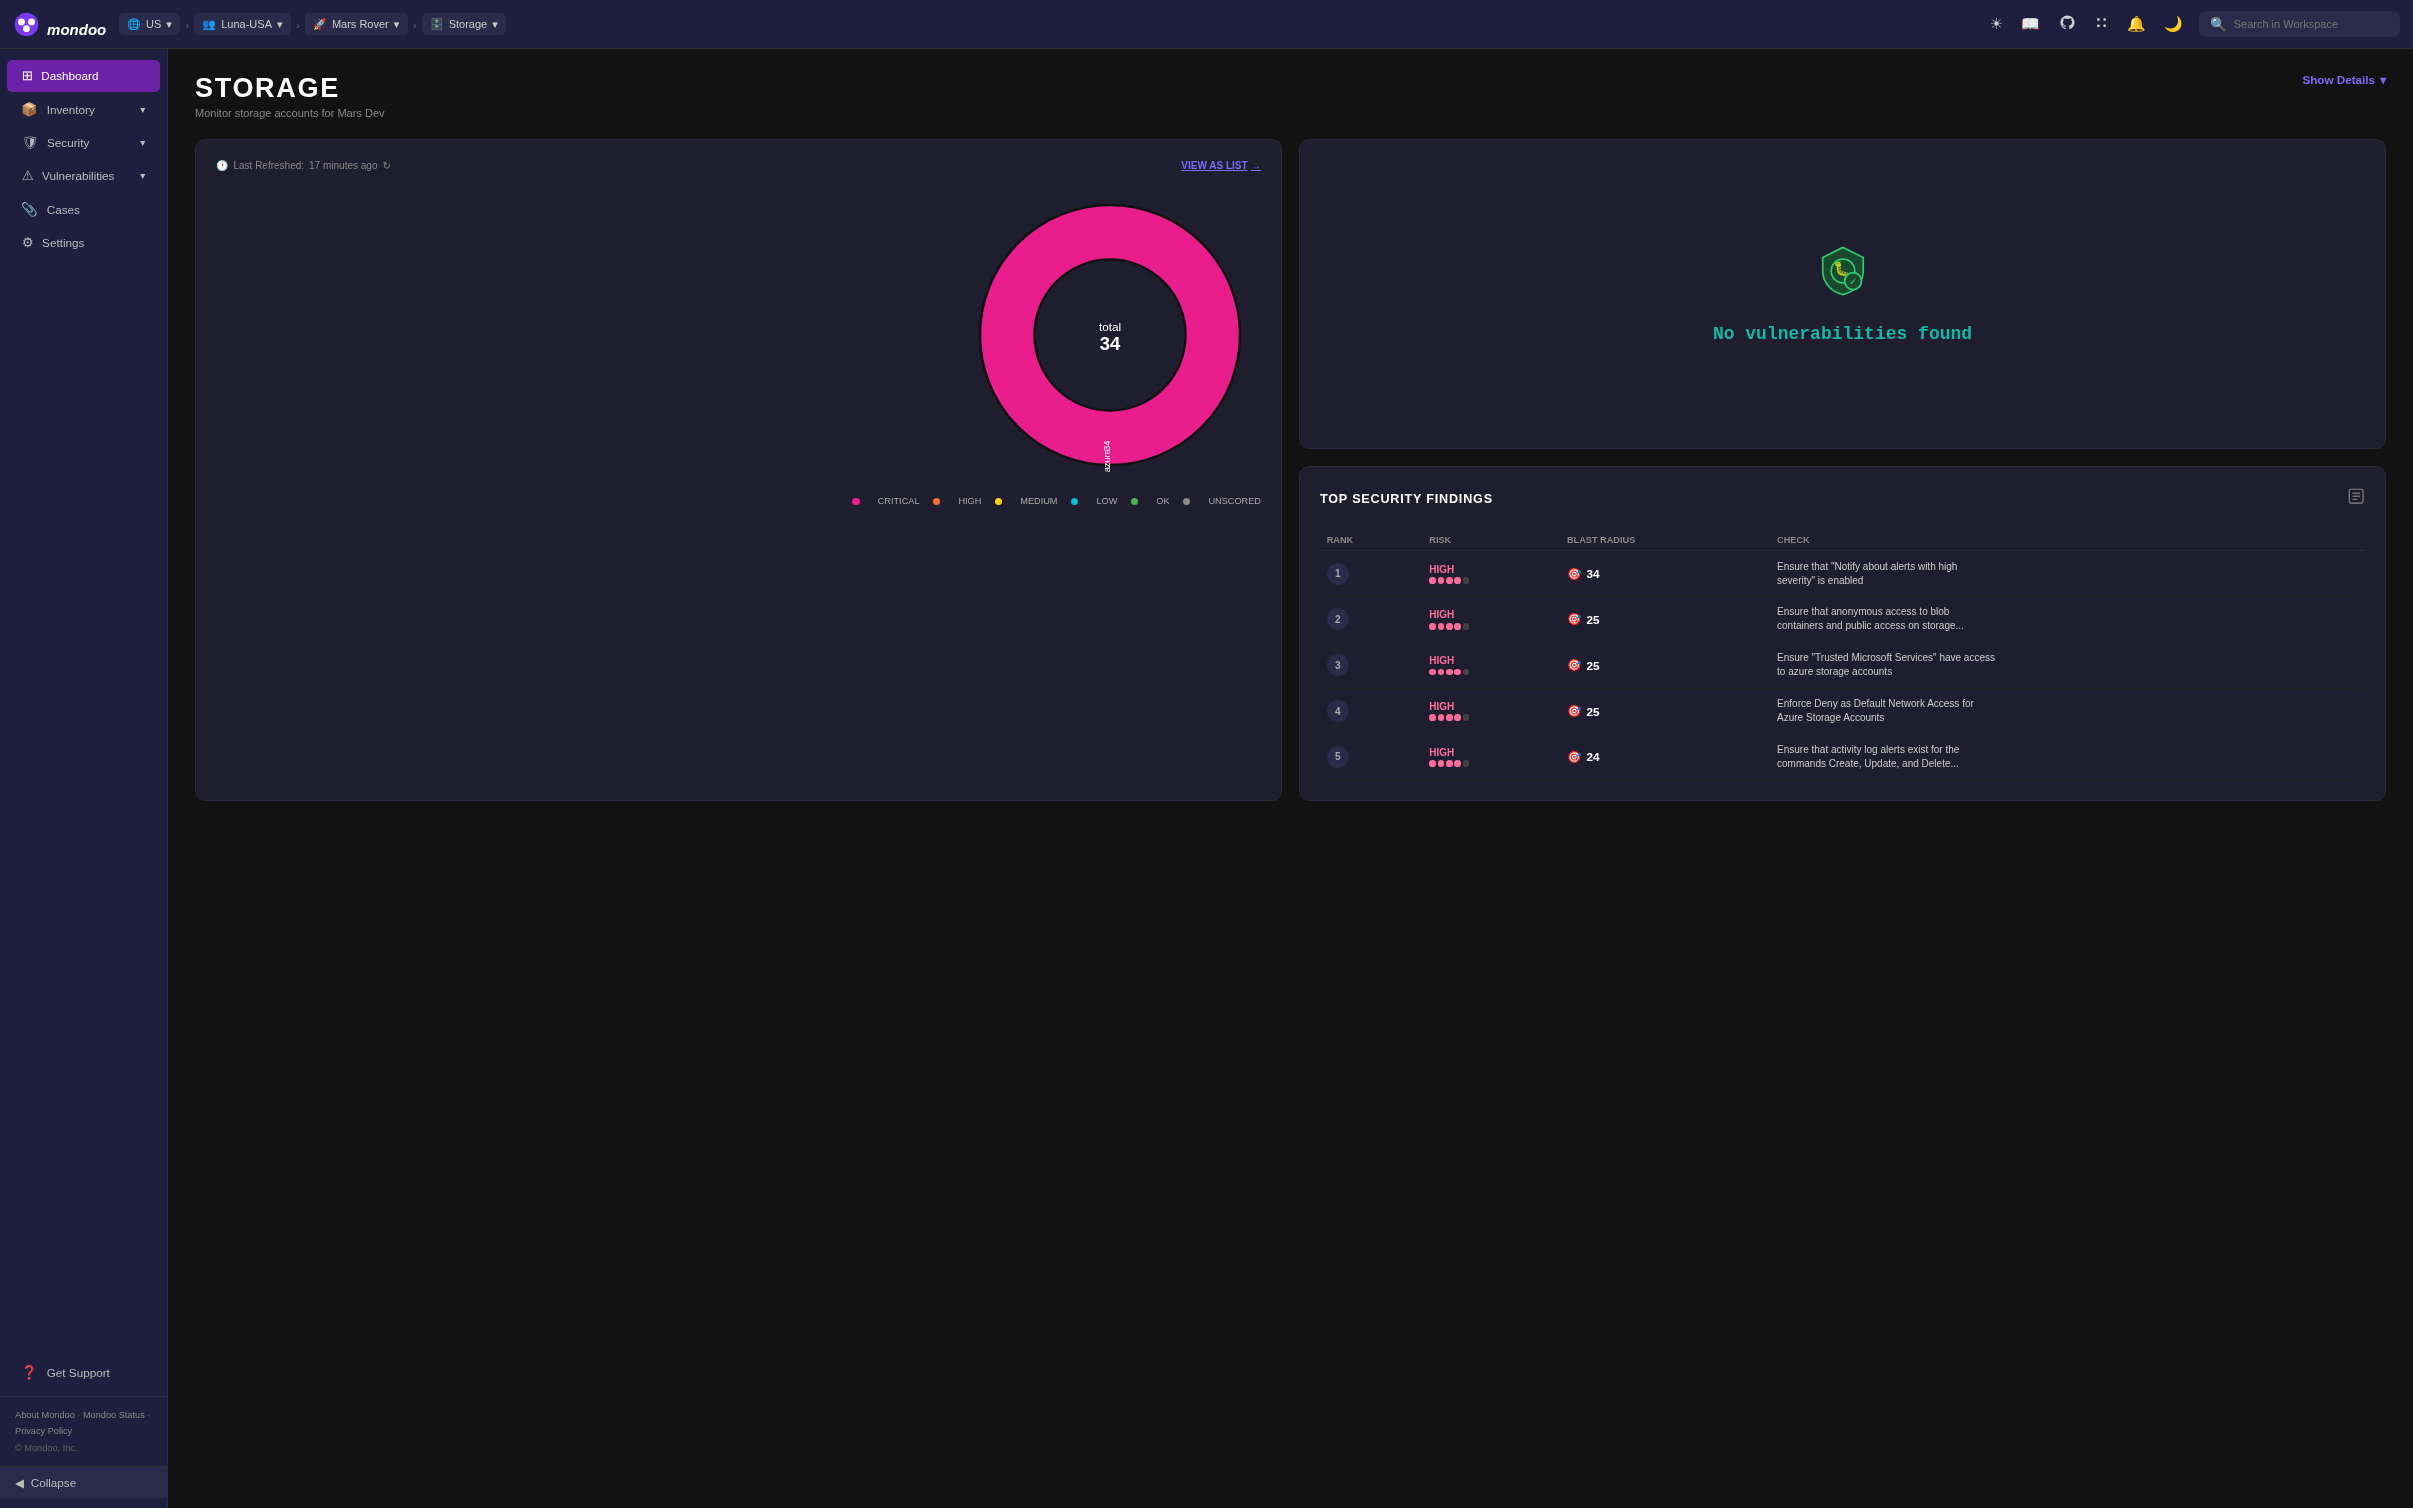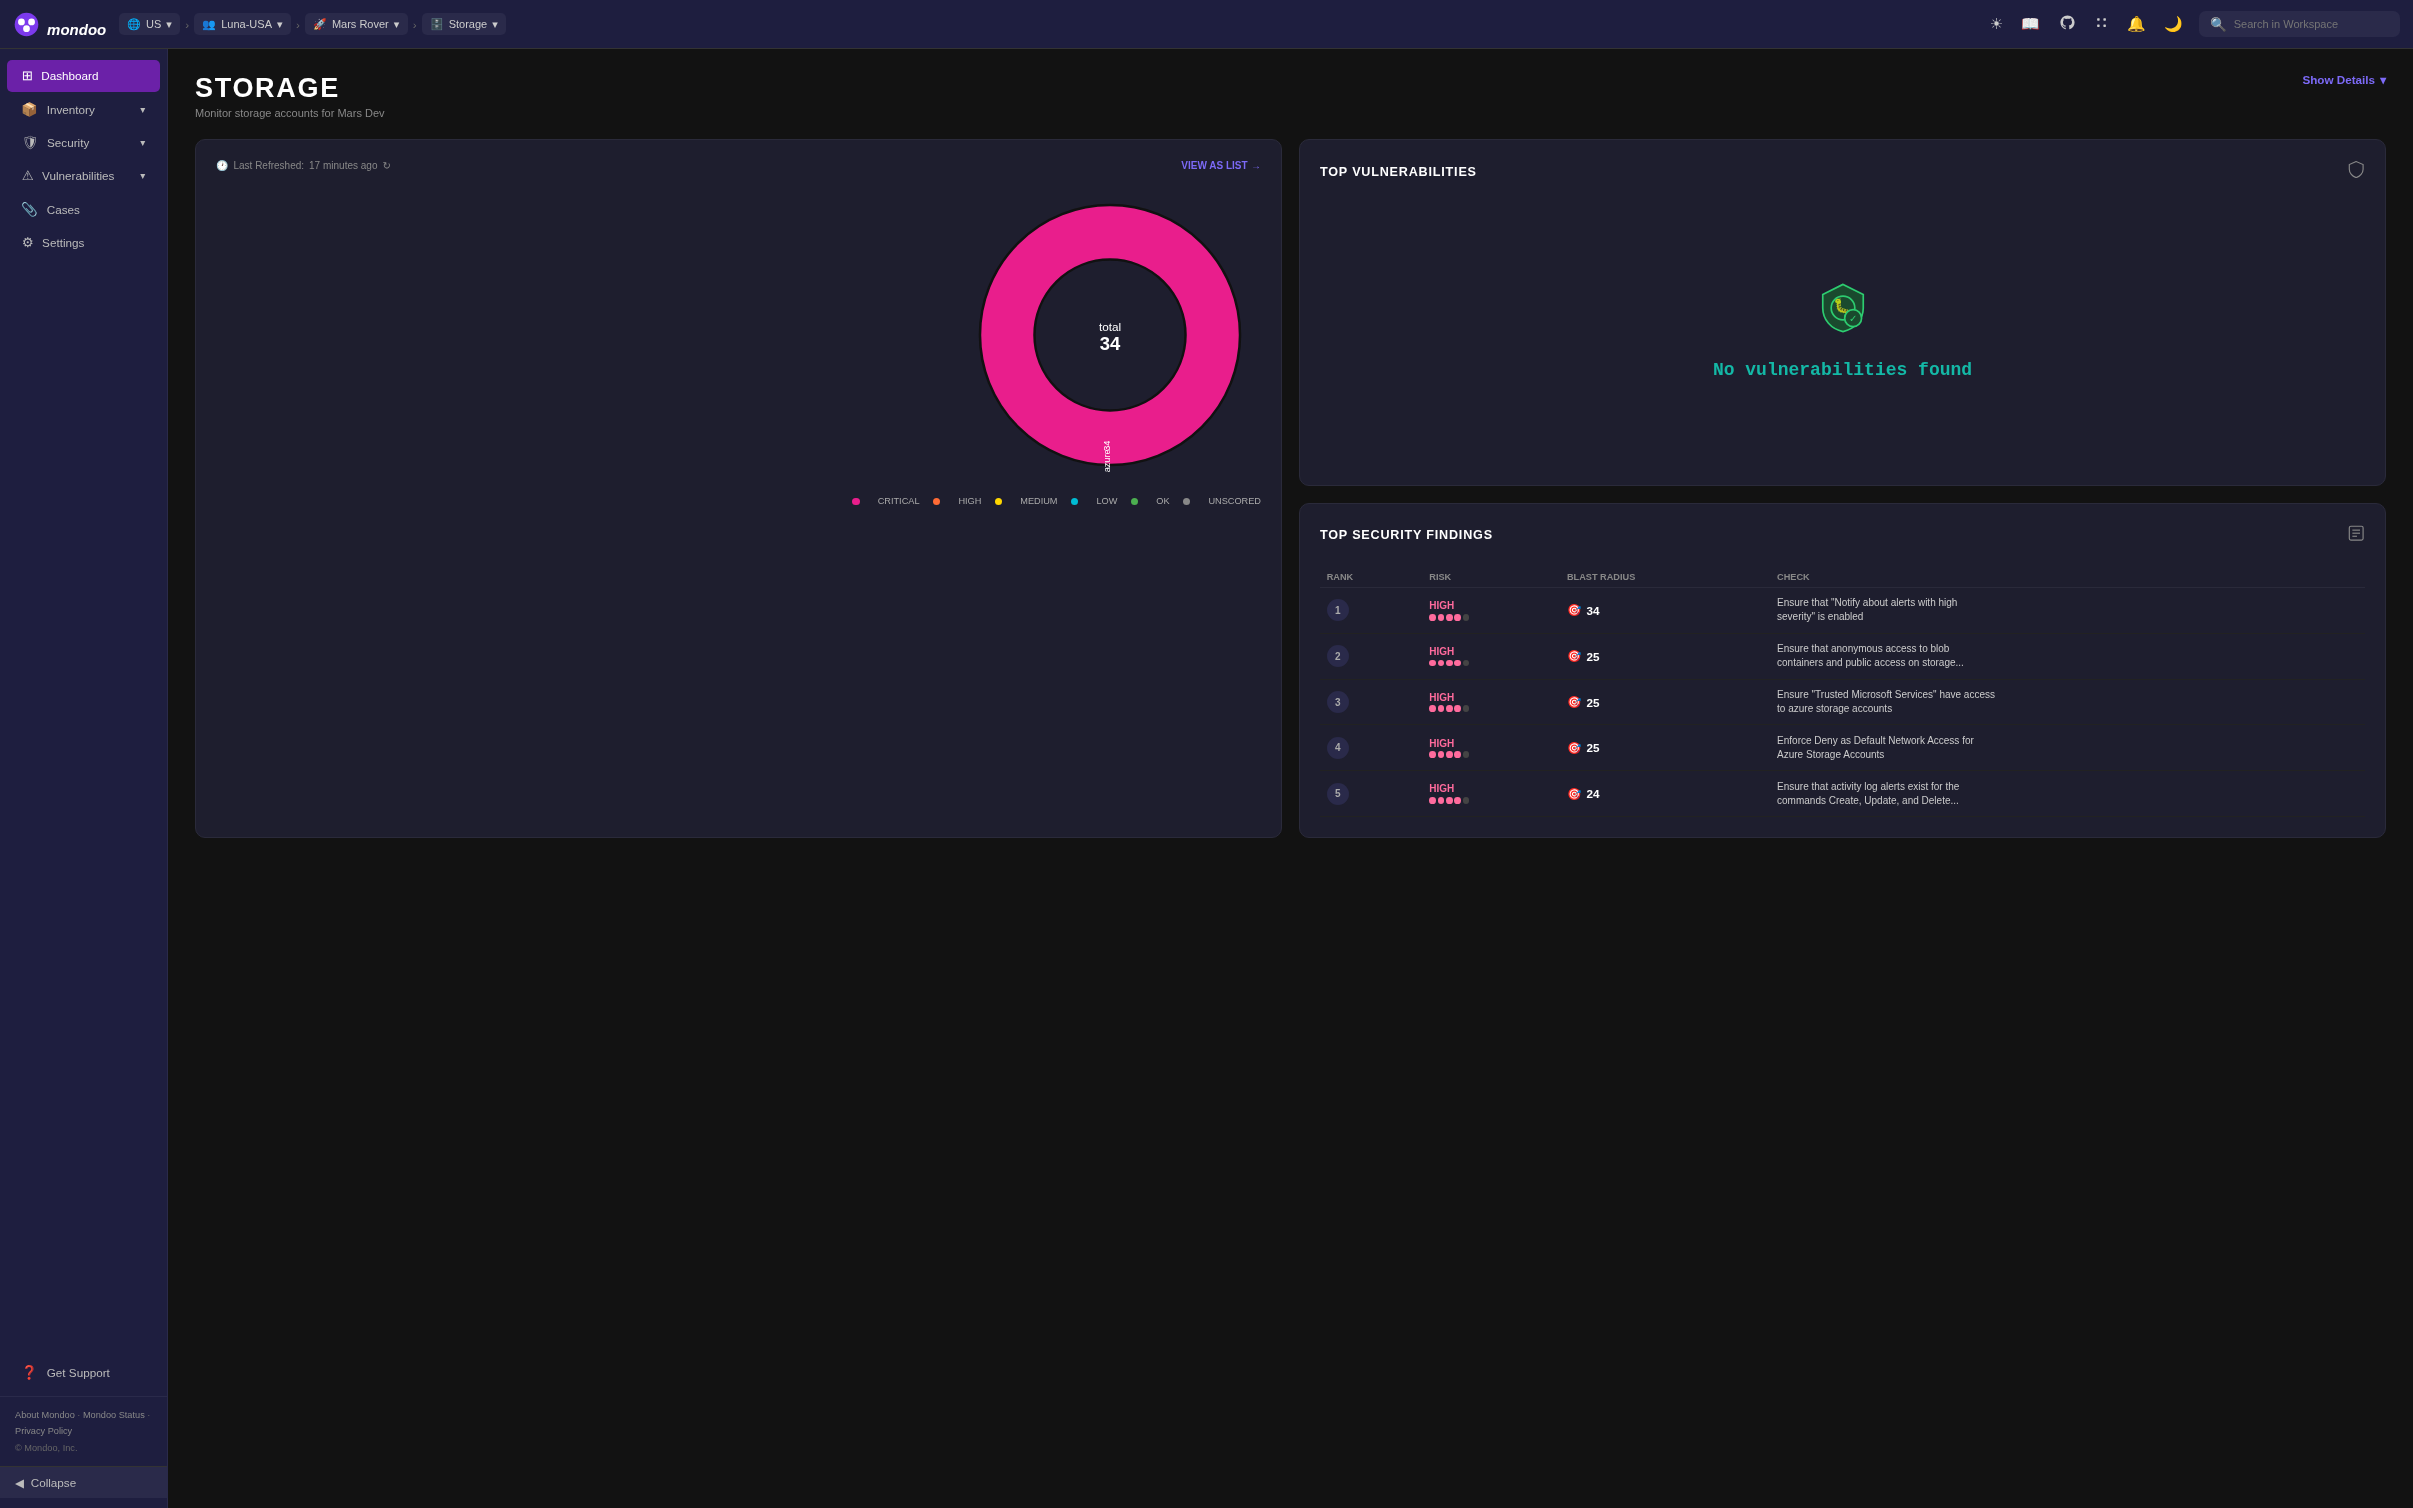--- a/index.html
+++ b/index.html
@@ -89,21 +89,21 @@
       border: 0.8px solid #2a2a3a;
     }
     .card-header { display: flex; justify-content: space-between; align-items: center; margin-bottom: 13.4px; }
     .card-title { font-size: 12.6px; font-weight: 700; letter-spacing: 0.8px; color: #fff; }
     .card-icon { font-size: 17px; color: #888; }
 
     
     .inv-overview { grid-row: span 1; }
     .inv-meta { display: flex; justify-content: space-between; align-items: center; margin-bottom: 13.4px; }
     .last-refreshed { font-size: 10px; color: #888; display: flex; align-items: center; gap: 5px; }
-    .view-as-list { font-size: 10px; color: #7c6af7; display: flex; align-items: flex-start; gap: 3.4px; cursor: pointer; font-weight: 600; }
+    .view-as-list { font-size: 10px; color: #7c6af7; display: flex; align-items: flex-start; gap: 3.4px; cursor: pointer; font-weight: 600; text-decoration: underline; }
 
     
     .donut-container { display: flex; flex-direction: column; align-items: flex-end; }
     .donut-svg { width: 302px; height: 302px; }
     .donut-legend { display: flex; gap: 13.4px; margin-top: 10px; flex-wrap: wrap; justify-content: center; }
     .legend-item { display: flex; align-items: center; gap: 18px; font-size: 9.2px; color: #aaa; }
     .legend-dot { width: 7.5px; height: 7.5px; border-radius: 50%; }
 
     
     .top-vuln { display: flex; flex-direction: column; justify-content: center; align-items: center; min-height: 268px; }
@@ -316,28 +316,20 @@
               <div class="legend-dot" style="background:#888;"></div>
               <span>UNSCORED</span>
             </div>
           </div>
         </div>
       </div>
 
       <div style="display: flex; flex-direction: column; gap: 17px;">
 
         <div class="card">
-          <div class="card-header">
-            <span class="card-title">TOP VULNERABILITIES</span>
-            <span class="card-icon">
-              <svg width="18.4" height="18.4" viewBox="0 0 24 24" fill="none" stroke="#888" stroke-width="1.5">
-                <path d="M12 2l-9 4v6c0 5 3.9 9.7 9 11 5.1-1.3 9-6 9-11V6L12 2z"></path>
-              </svg>
-            </span>
-          </div>
           <div class="top-vuln">
             <div class="vuln-empty">
               <span style="font-size:50px;">
                 <svg width="54" height="54" viewBox="0 0 64 64" style="font-size:60px">
                   <path d="M32 4 L8 16 L8 32 C8 46 18 57 32 60 C46 57 56 46 56 32 L56 16 Z" fill="#1a4a2e" stroke="#2dcc70" stroke-width="2"></path>
                   <circle cx="32" cy="32" r="14" fill="#1a4a2e" stroke="#2dcc70" stroke-width="2"></circle>
                   <text x="32" y="36" text-anchor="middle" font-size="18" fill="#2dcc70">🐛</text>
                   <circle cx="44" cy="44" r="10" fill="#1a4a2e" stroke="#2dcc70" stroke-width="2"></circle>
                   <text x="44" y="48" text-anchor="middle" font-size="12" fill="#2dcc70">✓</text>
                 </svg>

